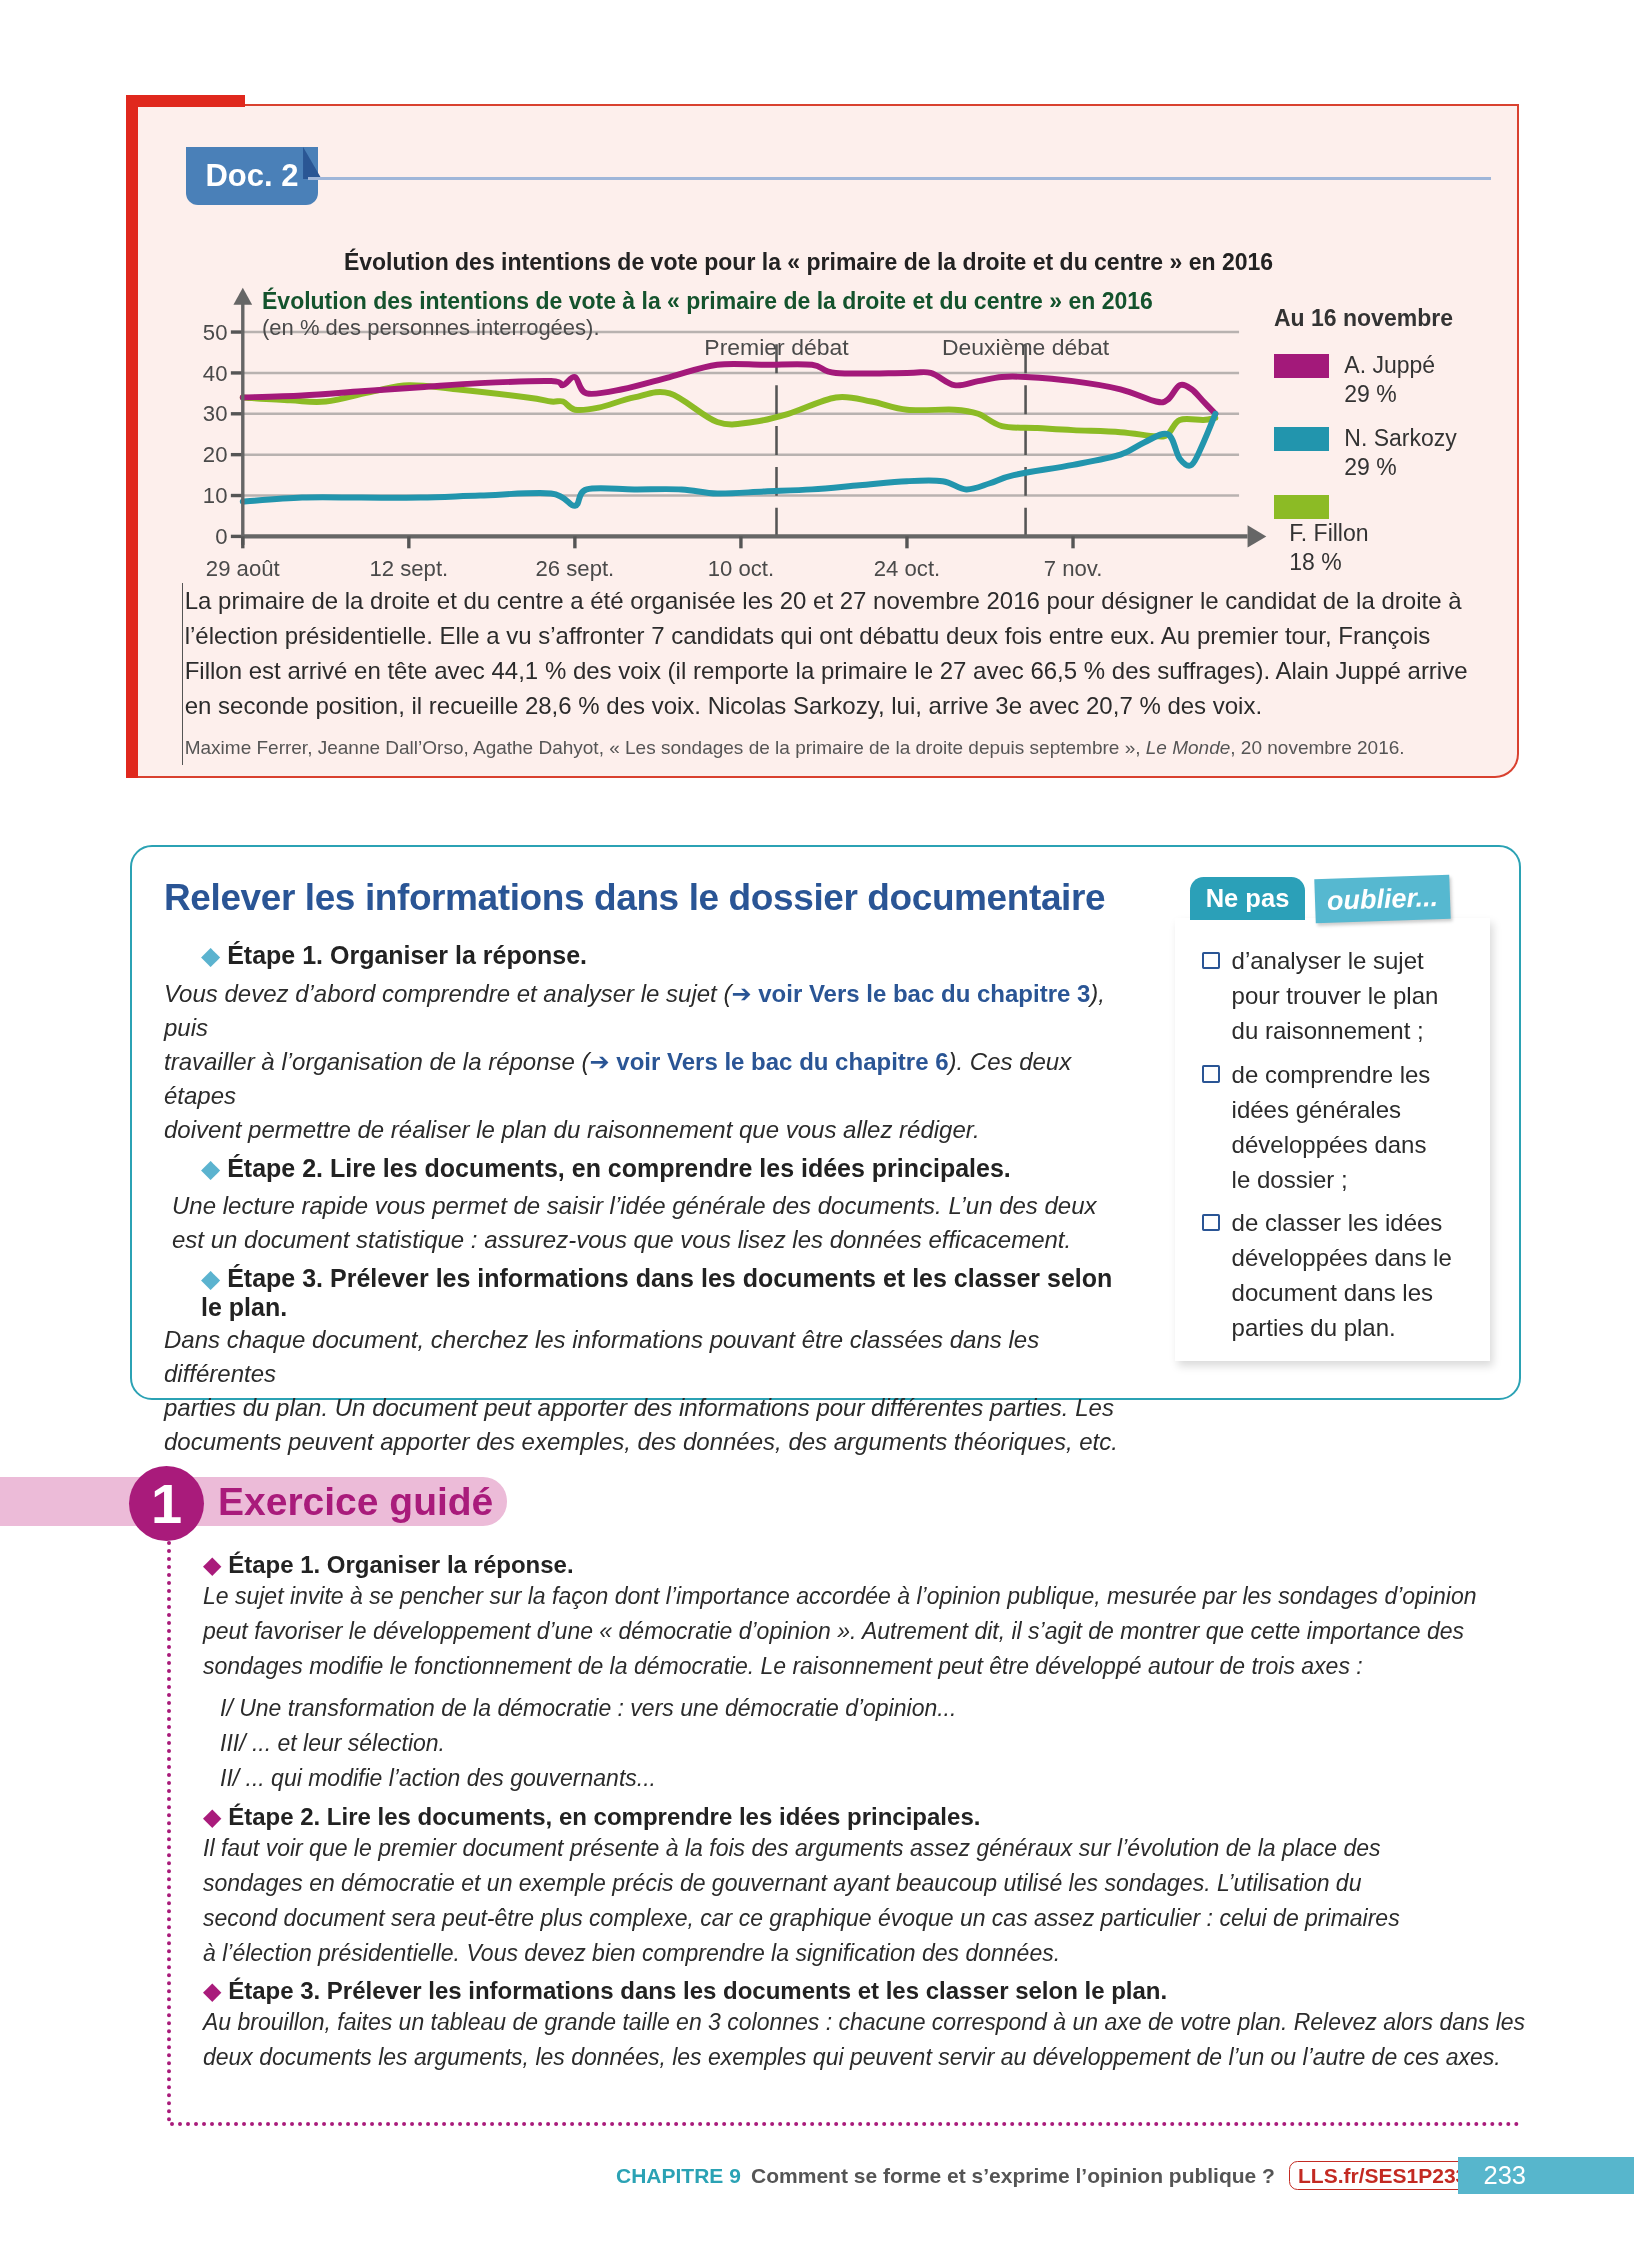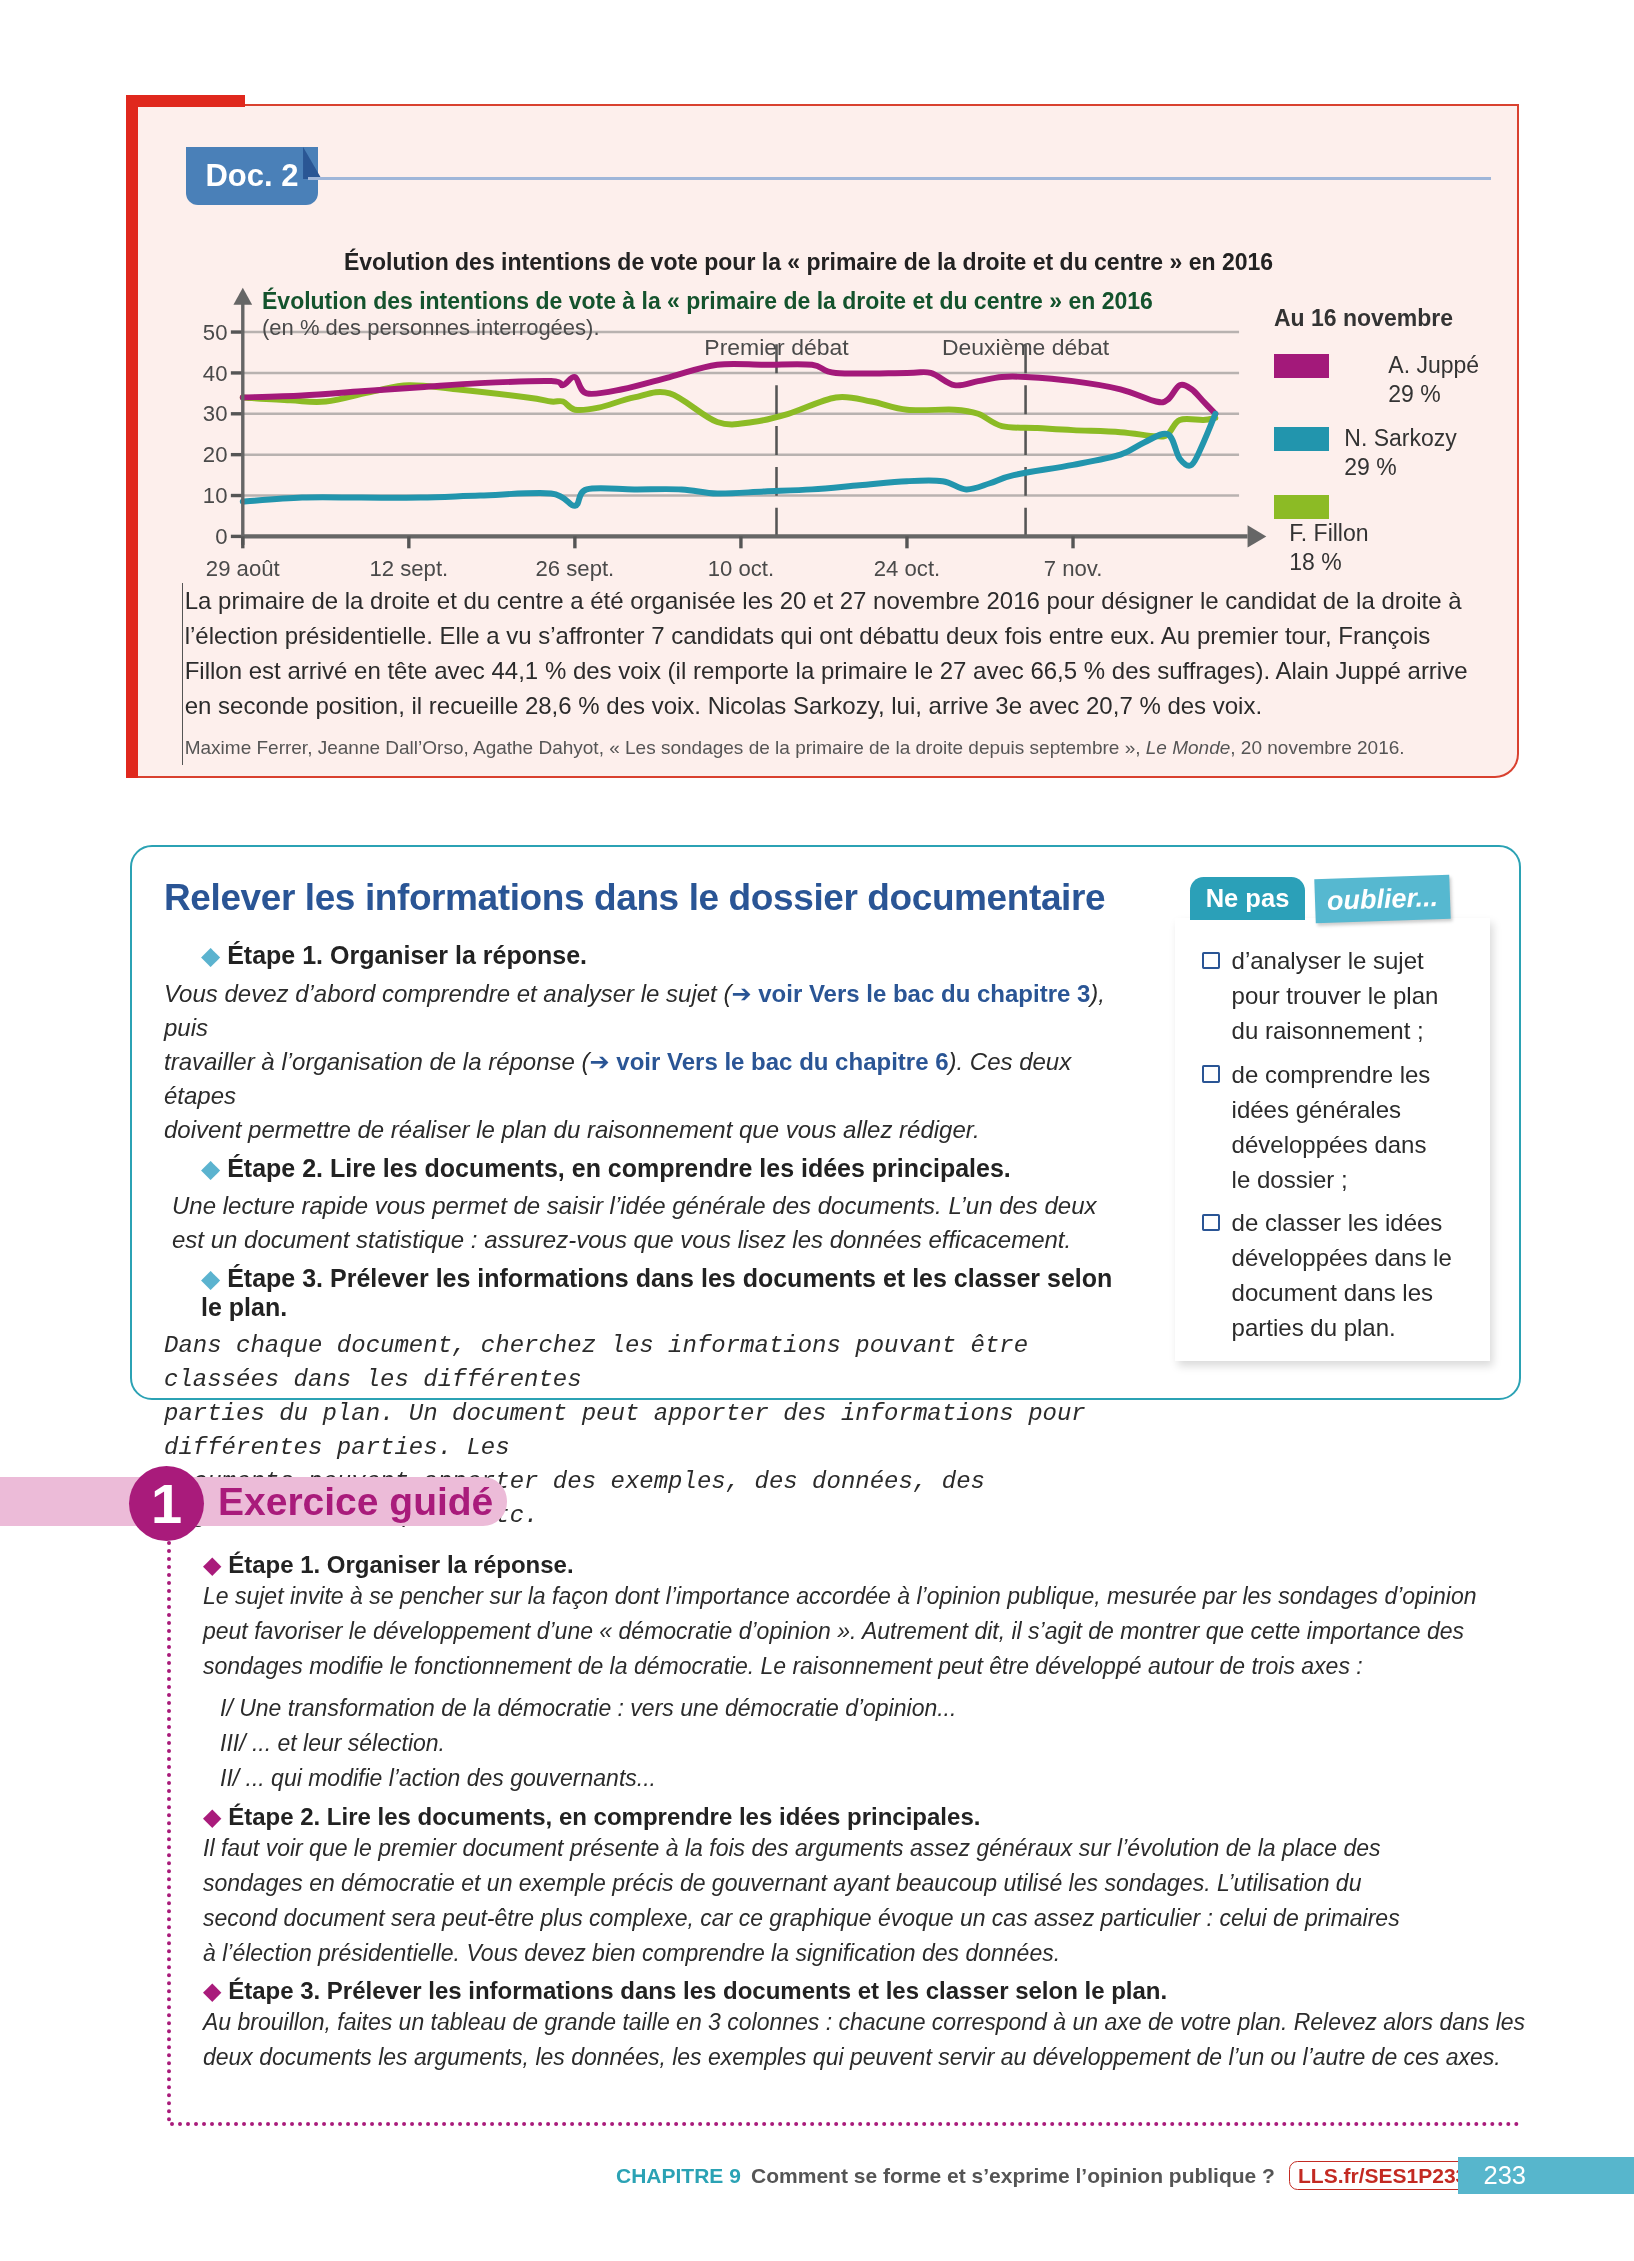--- a/index.html
+++ b/index.html
@@ -112,21 +112,21 @@
       <line x1="1260.1" x2="1260.1" y1="630" y2="644" stroke="#555" stroke-width="4"></line>
       <text x="1260.1" y="676" text-anchor="middle" font-size="26" fill="#4a4a4a">7 nov.</text>
     </g>
 </svg>
 <div class="abs" id="chart-inner-title">Évolution des intentions de vote à la « primaire de la droite et du centre » en 2016</div>
 <div class="abs" id="chart-subtitle">(en % des personnes interrogées).</div>
 
 <div class="abs" style="left:1274px;top:305px;">
   <div class="legend-title">Au 16 novembre</div>
   <div id="legend-items">
-      <div style="display: flex; margin-top: 19px; gap: 44px;">
+      <div style="display: flex; margin-top: 19px;">
         <div class="legend-swatch" style="background: rgb(163, 25, 122); margin-top: 2.6px;"></div>
         <div class="legend-label" style="margin-left: 15.3px;">
           <div>A. Juppé</div>
           <div>29 %</div>
         </div>
       </div>
       <div style="display: flex; margin-top: 15.3px;">
         <div class="legend-swatch" style="background: rgb(34, 149, 173); margin-top: 2.6px;"></div>
         <div class="legend-label" style="margin-left: 15.3px;">
           <div>N. Sarkozy</div>
@@ -160,21 +160,21 @@
     <span>Vous devez d’abord comprendre et analyser le sujet (</span><span class="link-blue">➔ voir Vers le bac du chapitre 3</span><span>), puis</span><br>
     <span>travailler à l’organisation de la réponse (</span><span class="link-blue">➔ voir Vers le bac du chapitre 6</span><span>). Ces deux étapes</span><br>
     <span>doivent permettre de réaliser le plan du raisonnement que vous allez rédiger.</span>
   </div>
   <div class="step-head" style="margin:6.8px 0 0 37px;"><span class="diamond-blue">◆ </span><span>Étape 2. Lire les documents, en comprendre les idées principales.</span></div>
   <div class="step-body" style="margin-top:6.8px;margin-left:8px;">
     <div>Une lecture rapide vous permet de saisir l’idée générale des documents. L’un des deux</div>
       <div>est un document statistique : assurez-vous que vous lisez les données efficacement.</div>
   </div>
   <div class="step-head" style="margin:6.8px 0 0 37px;"><span class="diamond-blue">◆ </span><span>Étape 3. Prélever les informations dans les documents et les classer selon le plan.</span></div>
-  <div class="step-body" style="margin-top:7px;font-family:Liberation Mono, monospace;">
+  <div class="step-body" style="margin-top:1px;">
     <div>Dans chaque document, cherchez les informations pouvant être classées dans les différentes</div>
       <div>parties du plan. Un document peut apporter des informations pour différentes parties. Les</div>
       <div>documents peuvent apporter des exemples, des données, des arguments théoriques, etc.</div>
   </div>
 </div>
 
 <div class="abs" id="npo-box"></div>
 <div class="abs" id="npo-tab1">Ne pas</div>
 <div class="abs" id="npo-tab2">oublier...</div>
 <div class="abs" style="left:1202px;top:943px;width:289px;" id="npo-list">

